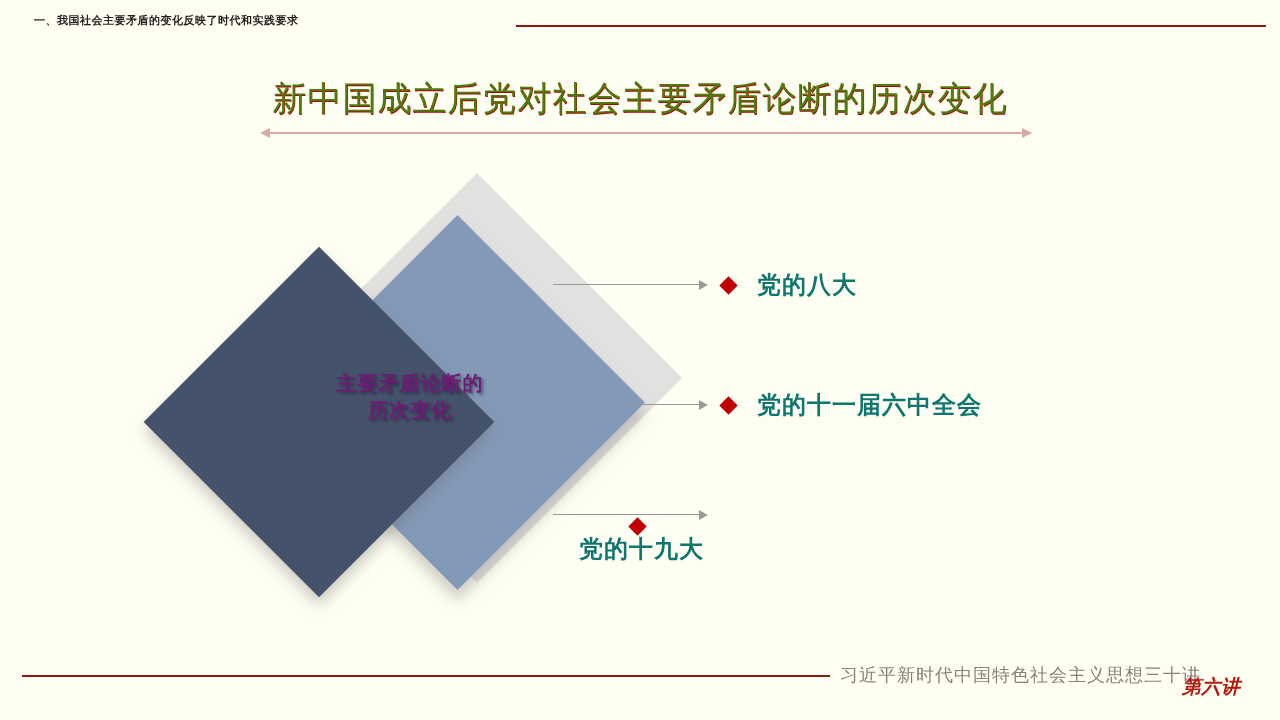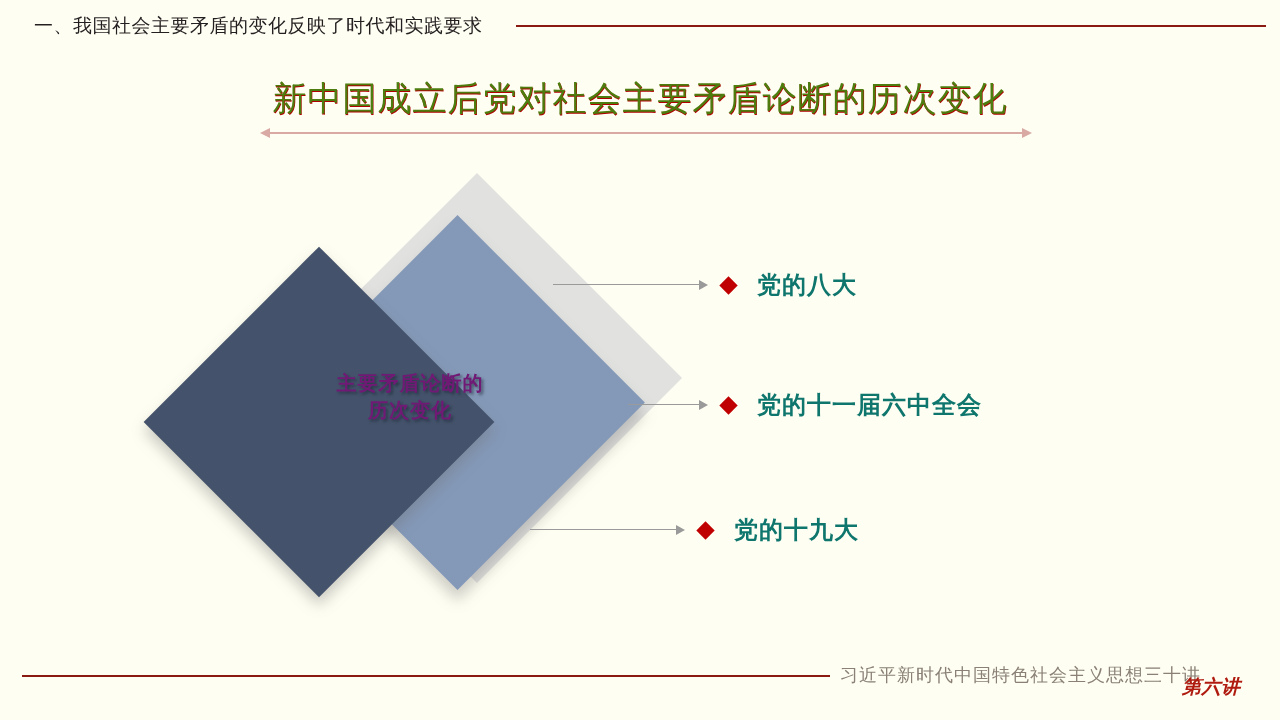--- a/index.html
+++ b/index.html
@@ -19,22 +19,22 @@
   #slide-header {
     position: absolute;
     top: 0; left: 0;
     width: 1280px;
     height: 52px;
   }
   #header-text {
     position: absolute;
     left: 34px;
     top: 13px;
-    font-size: 19px;
-    font-weight: normal;
+    font-size: 11px;
+    font-weight: bold;
     color: #231F20;
     letter-spacing: 0.5px;
     white-space: nowrap;
   }
   #header-rule {
     position: absolute;
     left: 516px;
     top: 25px;
     width: 750px;
     height: 1.5px;
@@ -184,21 +184,21 @@
     font-weight: bold;
     color: #0f766e;
     letter-spacing: 1px;
     white-space: nowrap;
   }
 
   #bullet-row-0 { left: 553px; top: 265px; }
   #bullet-row-0 .connector { width: 155px; }
   #bullet-row-1 { left: 628px; top: 385px; }
   #bullet-row-1 .connector { width: 80px; }
-  #bullet-row-2 { left: 530px; top: 510px; }
+  #bullet-row-2 { left: 553px; top: 510px; flex-direction: column; }
   #bullet-row-2 .connector { width: 155px; }
 
   
   #slide-footer {
     position: absolute;
     left: 0;
     bottom: 0;
     width: 1280px;
     height: 60px;
   }

